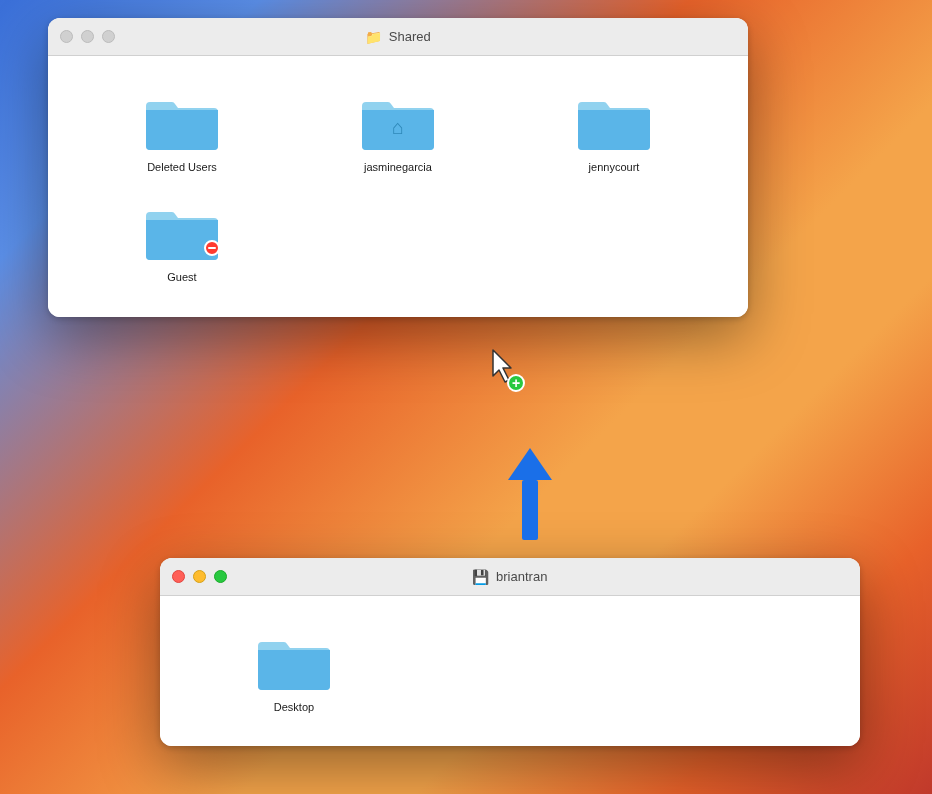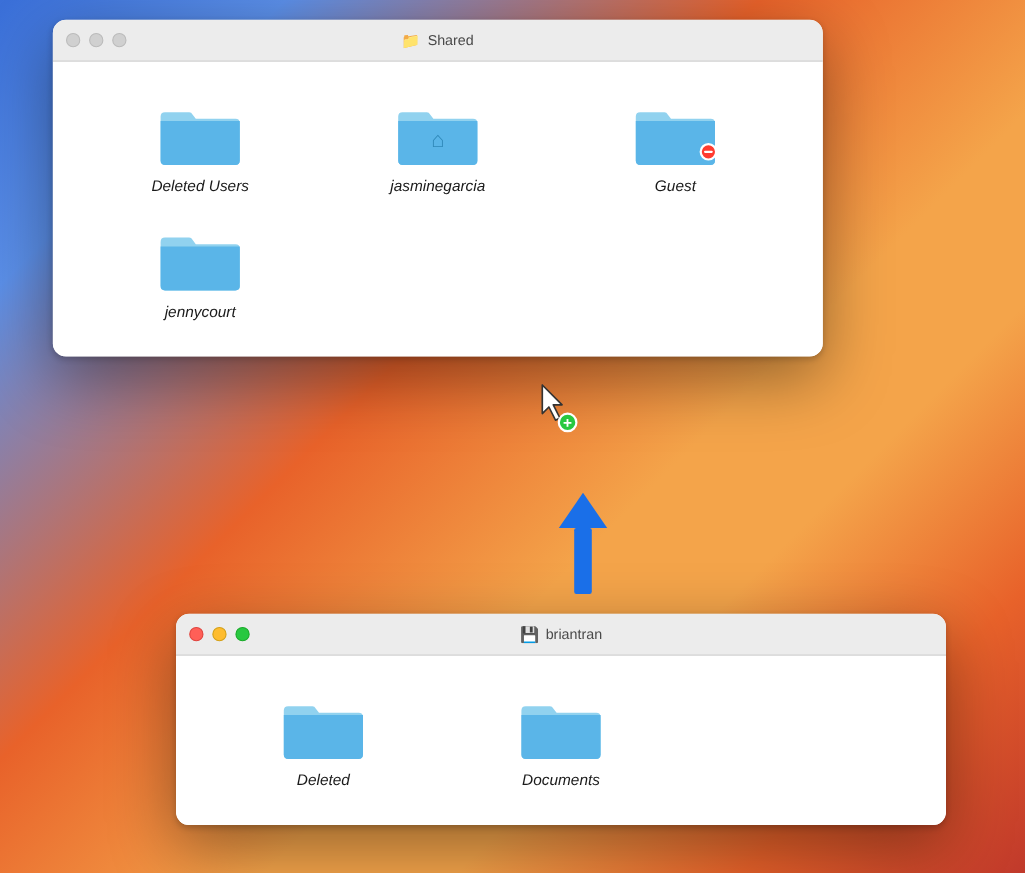--- a/index.html
+++ b/index.html
@@ -114,25 +114,24 @@
       height: 66px;
     }
 
     
     .folder-svg {
       width: 80px;
       height: 66px;
     }
 
     .folder-label {
-      font-size: 14px;
+      font-size: 11px;
       color: #1a1a1a;
       text-align: center;
       line-height: 1.3;
-      font-style: italic;
     }
 
     
     .users-window {
       top: 18px;
       left: 48px;
       width: 700px;
     }
 
     
@@ -261,38 +260,38 @@
             <path d="M4 22 L76 22 L76 58 Q76 62 72 62 L8 62 Q4 62 4 58 Z" fill="#5ab5e8"></path>
           </svg>
           
           <div style="position:absolute;top:50%;left:50%;transform:translate(-50%,-20%);color:#2e88b8;font-size:20px;">⌂</div>
         </div>
         <span class="folder-label">jasminegarcia</span>
       </div>
 
 
       <div class="folder-item">
+        <div class="folder-icon">
+          <svg class="folder-svg" viewBox="0 0 80 66" fill="none" xmlns="http://www.w3.org/2000/svg">
+            <path d="M4 18 Q4 14 8 14 L30 14 Q32 14 33 16 L36 20 L72 20 Q76 20 76 24 L76 58 Q76 62 72 62 L8 62 Q4 62 4 58 Z" fill="#62bfe8" opacity="0.7"></path>
+            <path d="M4 22 L76 22 L76 58 Q76 62 72 62 L8 62 Q4 62 4 58 Z" fill="#5ab5e8"></path>
+          </svg>
+        </div>
+        <span class="folder-label">jennycourt</span>
+      </div>
+
+      <div class="folder-item">
         <div class="folder-icon" style="position:relative;">
           <svg class="folder-svg" viewBox="0 0 80 66" fill="none" xmlns="http://www.w3.org/2000/svg">
             <path d="M4 18 Q4 14 8 14 L30 14 Q32 14 33 16 L36 20 L72 20 Q76 20 76 24 L76 58 Q76 62 72 62 L8 62 Q4 62 4 58 Z" fill="#62bfe8" opacity="0.7"></path>
             <path d="M4 22 L76 22 L76 58 Q76 62 72 62 L8 62 Q4 62 4 58 Z" fill="#5ab5e8"></path>
           </svg>
           <div class="folder-badge-red"></div>
         </div>
         <span class="folder-label">Guest</span>
-      </div>
-
-      <div class="folder-item">
-        <div class="folder-icon">
-          <svg class="folder-svg" viewBox="0 0 80 66" fill="none" xmlns="http://www.w3.org/2000/svg">
-            <path d="M4 18 Q4 14 8 14 L30 14 Q32 14 33 16 L36 20 L72 20 Q76 20 76 24 L76 58 Q76 62 72 62 L8 62 Q4 62 4 58 Z" fill="#62bfe8" opacity="0.7"></path>
-            <path d="M4 22 L76 22 L76 58 Q76 62 72 62 L8 62 Q4 62 4 58 Z" fill="#5ab5e8"></path>
-          </svg>
-        </div>
-        <span class="folder-label">jennycourt</span>
       </div>
 
 
     </div>
   </div>
 </div>
 
 <div class="cursor-alias">
   <div class="cursor-svg" style="position:relative;display:inline-block;">
     <svg width="32" height="36" viewBox="0 0 32 36" fill="none" xmlns="http://www.w3.org/2000/svg">
@@ -322,29 +321,20 @@
   <div class="window-content">
     <div class="folder-grid">
 
       <div class="folder-item">
         <div class="folder-icon">
           <svg class="folder-svg" viewBox="0 0 80 66" fill="none" xmlns="http://www.w3.org/2000/svg">
             <path d="M4 18 Q4 14 8 14 L30 14 Q32 14 33 16 L36 20 L72 20 Q76 20 76 24 L76 58 Q76 62 72 62 L8 62 Q4 62 4 58 Z" fill="#62bfe8" opacity="0.7"></path>
             <path d="M4 22 L76 22 L76 58 Q76 62 72 62 L8 62 Q4 62 4 58 Z" fill="#5ab5e8"></path>
           </svg>
         </div>
-        <span class="folder-label">Deleted</span>
-      </div>
-
-      <div class="folder-item">
-        <div class="folder-icon">
-          <svg class="folder-svg" viewBox="0 0 80 66" fill="none" xmlns="http://www.w3.org/2000/svg">
-            <path d="M4 18 Q4 14 8 14 L30 14 Q32 14 33 16 L36 20 L72 20 Q76 20 76 24 L76 58 Q76 62 72 62 L8 62 Q4 62 4 58 Z" fill="#62bfe8" opacity="0.7"></path>
-            <path d="M4 22 L76 22 L76 58 Q76 62 72 62 L8 62 Q4 62 4 58 Z" fill="#5ab5e8"></path>
-          </svg>
-        </div>
-        <span class="folder-label">Documents</span>
-      </div>
+        <span class="folder-label">Desktop</span>
+      </div>
+
 
 
     </div>
   </div>
 </div>
 
 </body></html>

